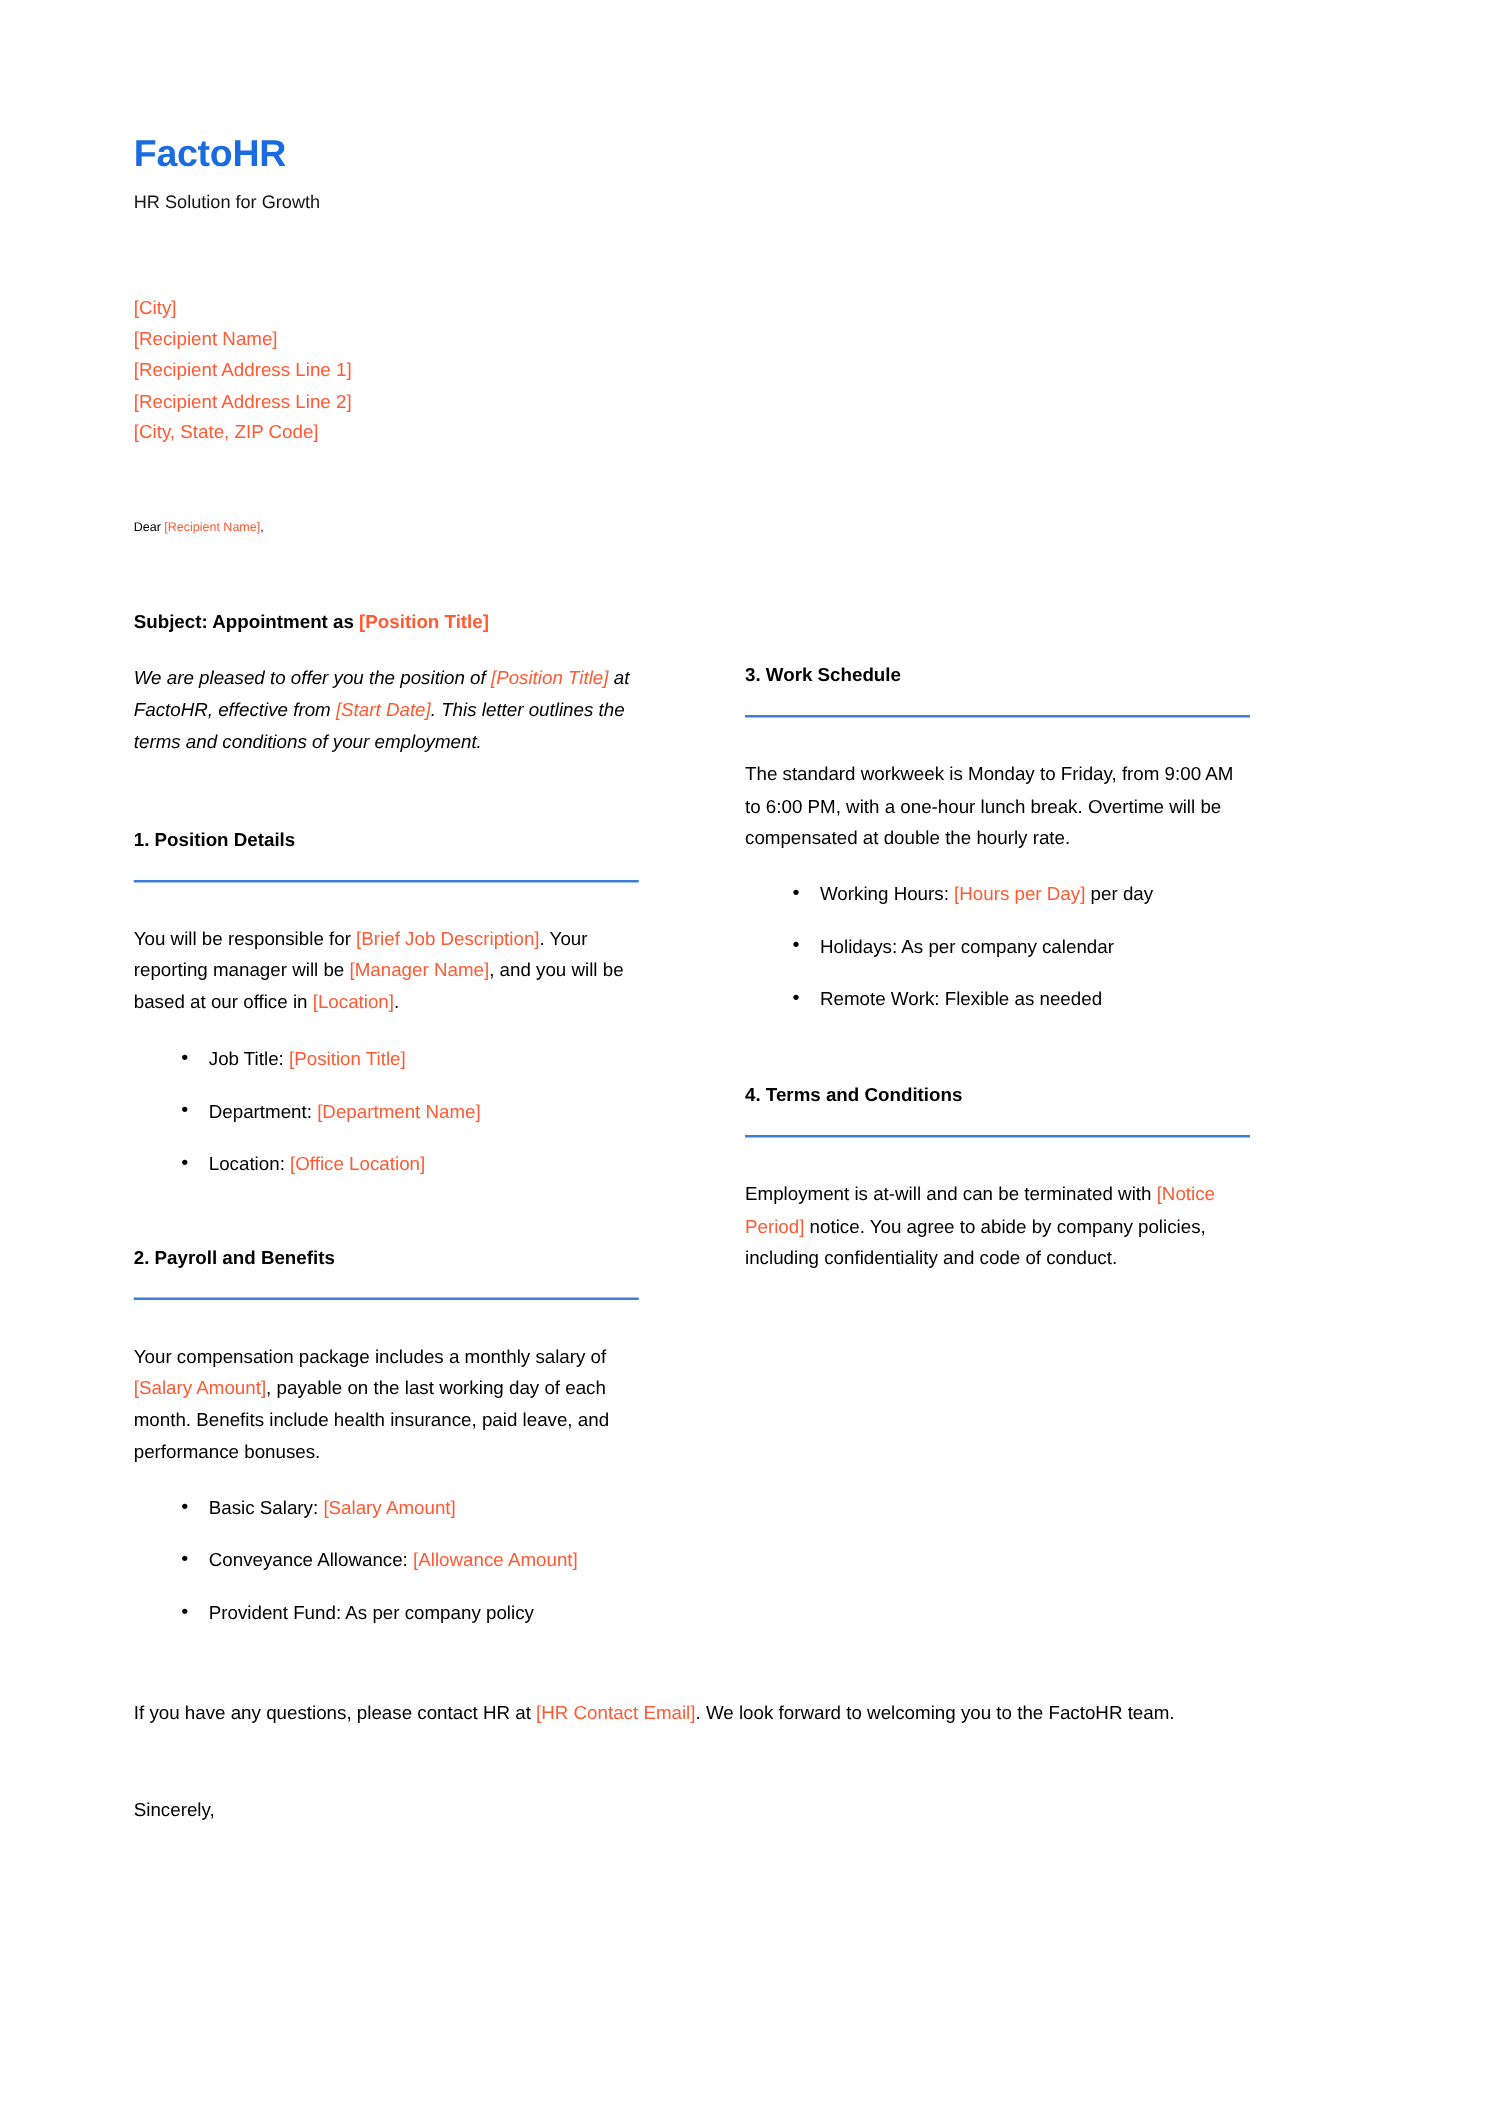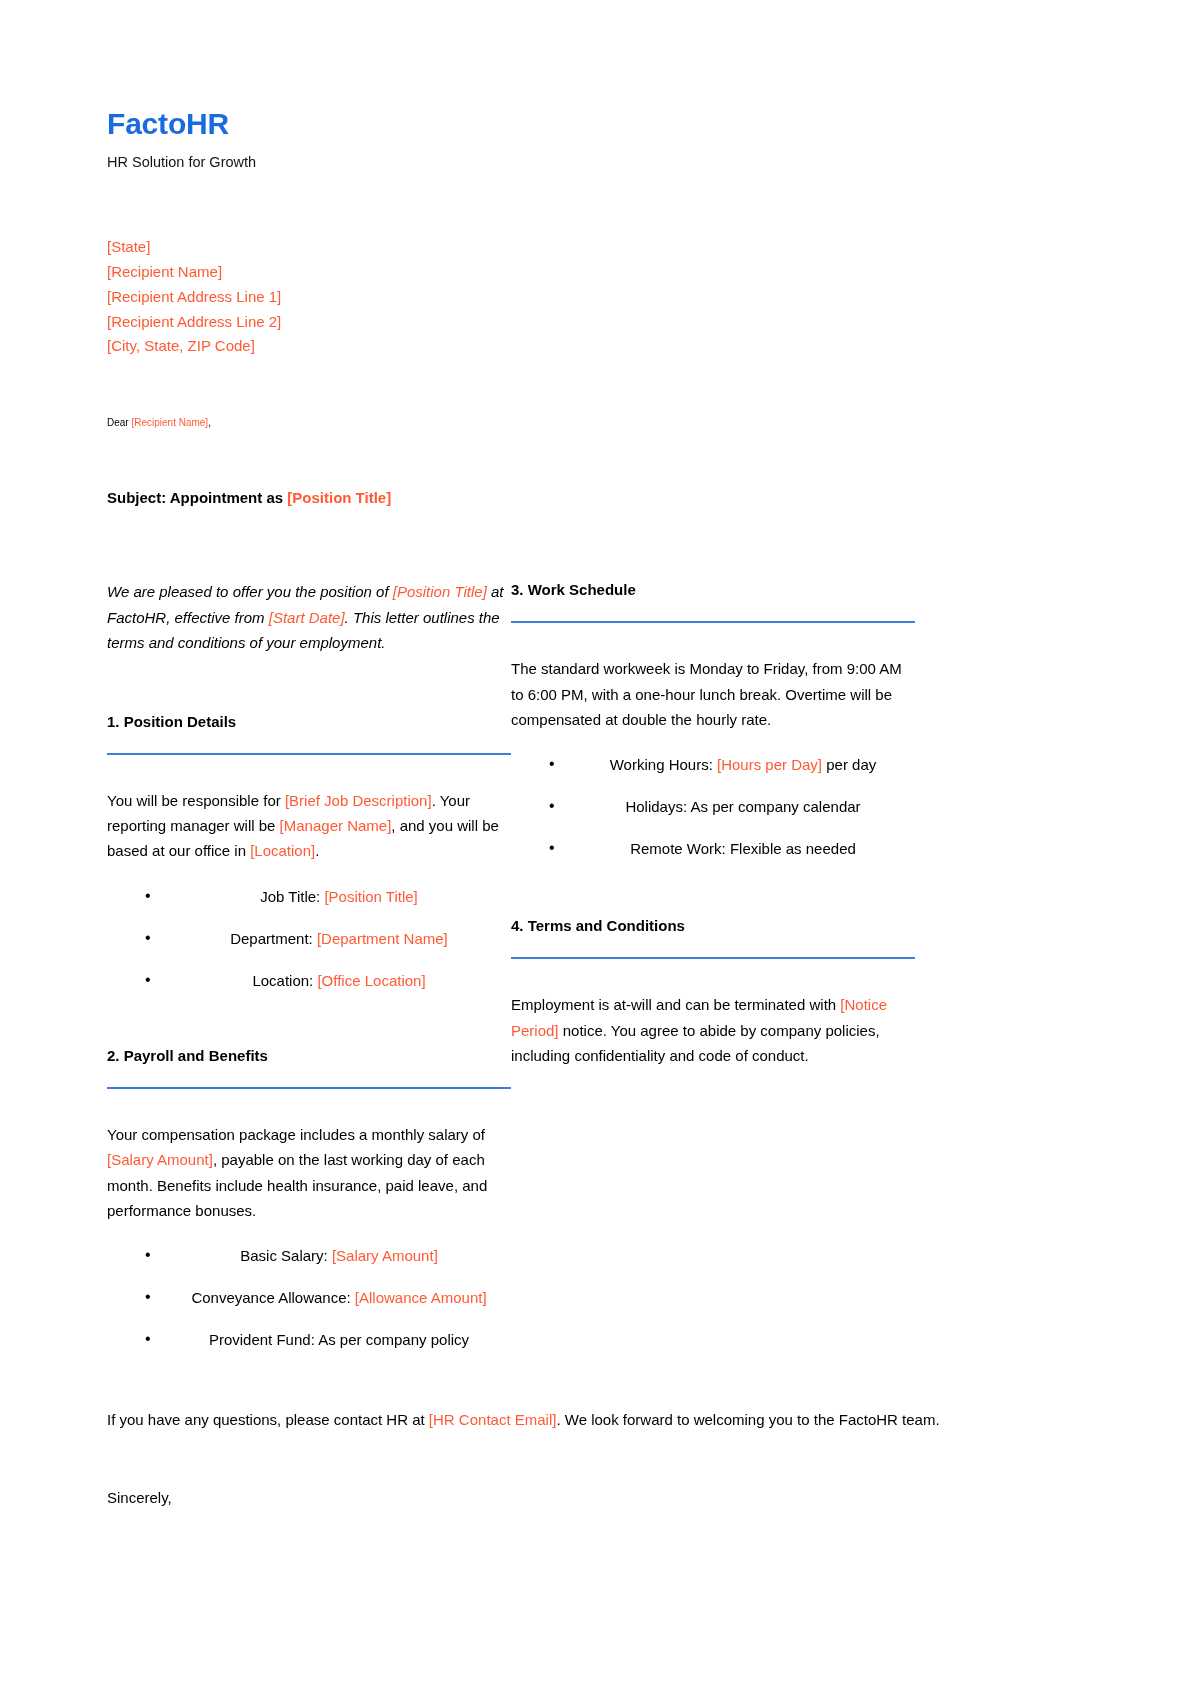--- a/index.html
+++ b/index.html
@@ -49,22 +49,23 @@
   }
   .subject {
     margin-top: 51px;
     font-size: 15px;
     font-weight: bold;
     line-height: 24px;
   }
   .subject .ph { font-weight: bold; }
   
   .columns {
-    margin-top: 69px;
+    margin-top: 20px;
     display: flex;
+    gap: 85px;
     align-items: flex-start;
   }
   .col { width: 404px; flex: 0 0 404px; }
   .intro {
     font-style: italic;
     font-size: 15px;
     line-height: 25.5px;
     margin: 0;
   }
   .intro .ph { font-style: italic; }
@@ -84,21 +85,20 @@
   }
   .body-text {
     font-size: 15px;
     line-height: 25.4px;
     margin: 33px 0 0 0;
   }
   ul.bullets {
     margin: 22px 0 0 0;
     padding-left: 60px;
     list-style: none;
-    text-align: center;
   }
   ul.bullets li {
     font-size: 15px;
     line-height: 22px;
     margin-bottom: 20px;
     position: relative;
   }
   ul.bullets li:last-child { margin-bottom: 0; }
   ul.bullets li::before {
     content: "\2022";
@@ -127,21 +127,21 @@
 <body>
 
 <div class="page">
 
   <div class="letterhead">
     <div class="brand">FactoHR</div>
     <div class="tagline">HR Solution for Growth</div>
   </div>
 
   <div class="address-block">
-    <div class="ph">[State]</div>
+    <div class="ph">[City]</div>
     <div class="ph">[Recipient Name]</div>
     <div class="ph">[Recipient Address Line 1]</div>
     <div class="ph">[Recipient Address Line 2]</div>
     <div class="ph">[City, State, ZIP Code]</div>
   </div>
 
   <div class="salutation"><span>Dear </span><span class="ph">[Recipient Name]</span><span>,</span></div>
 
   <div class="subject"><span>Subject: Appointment as </span><span class="ph">[Position Title]</span></div>
 

